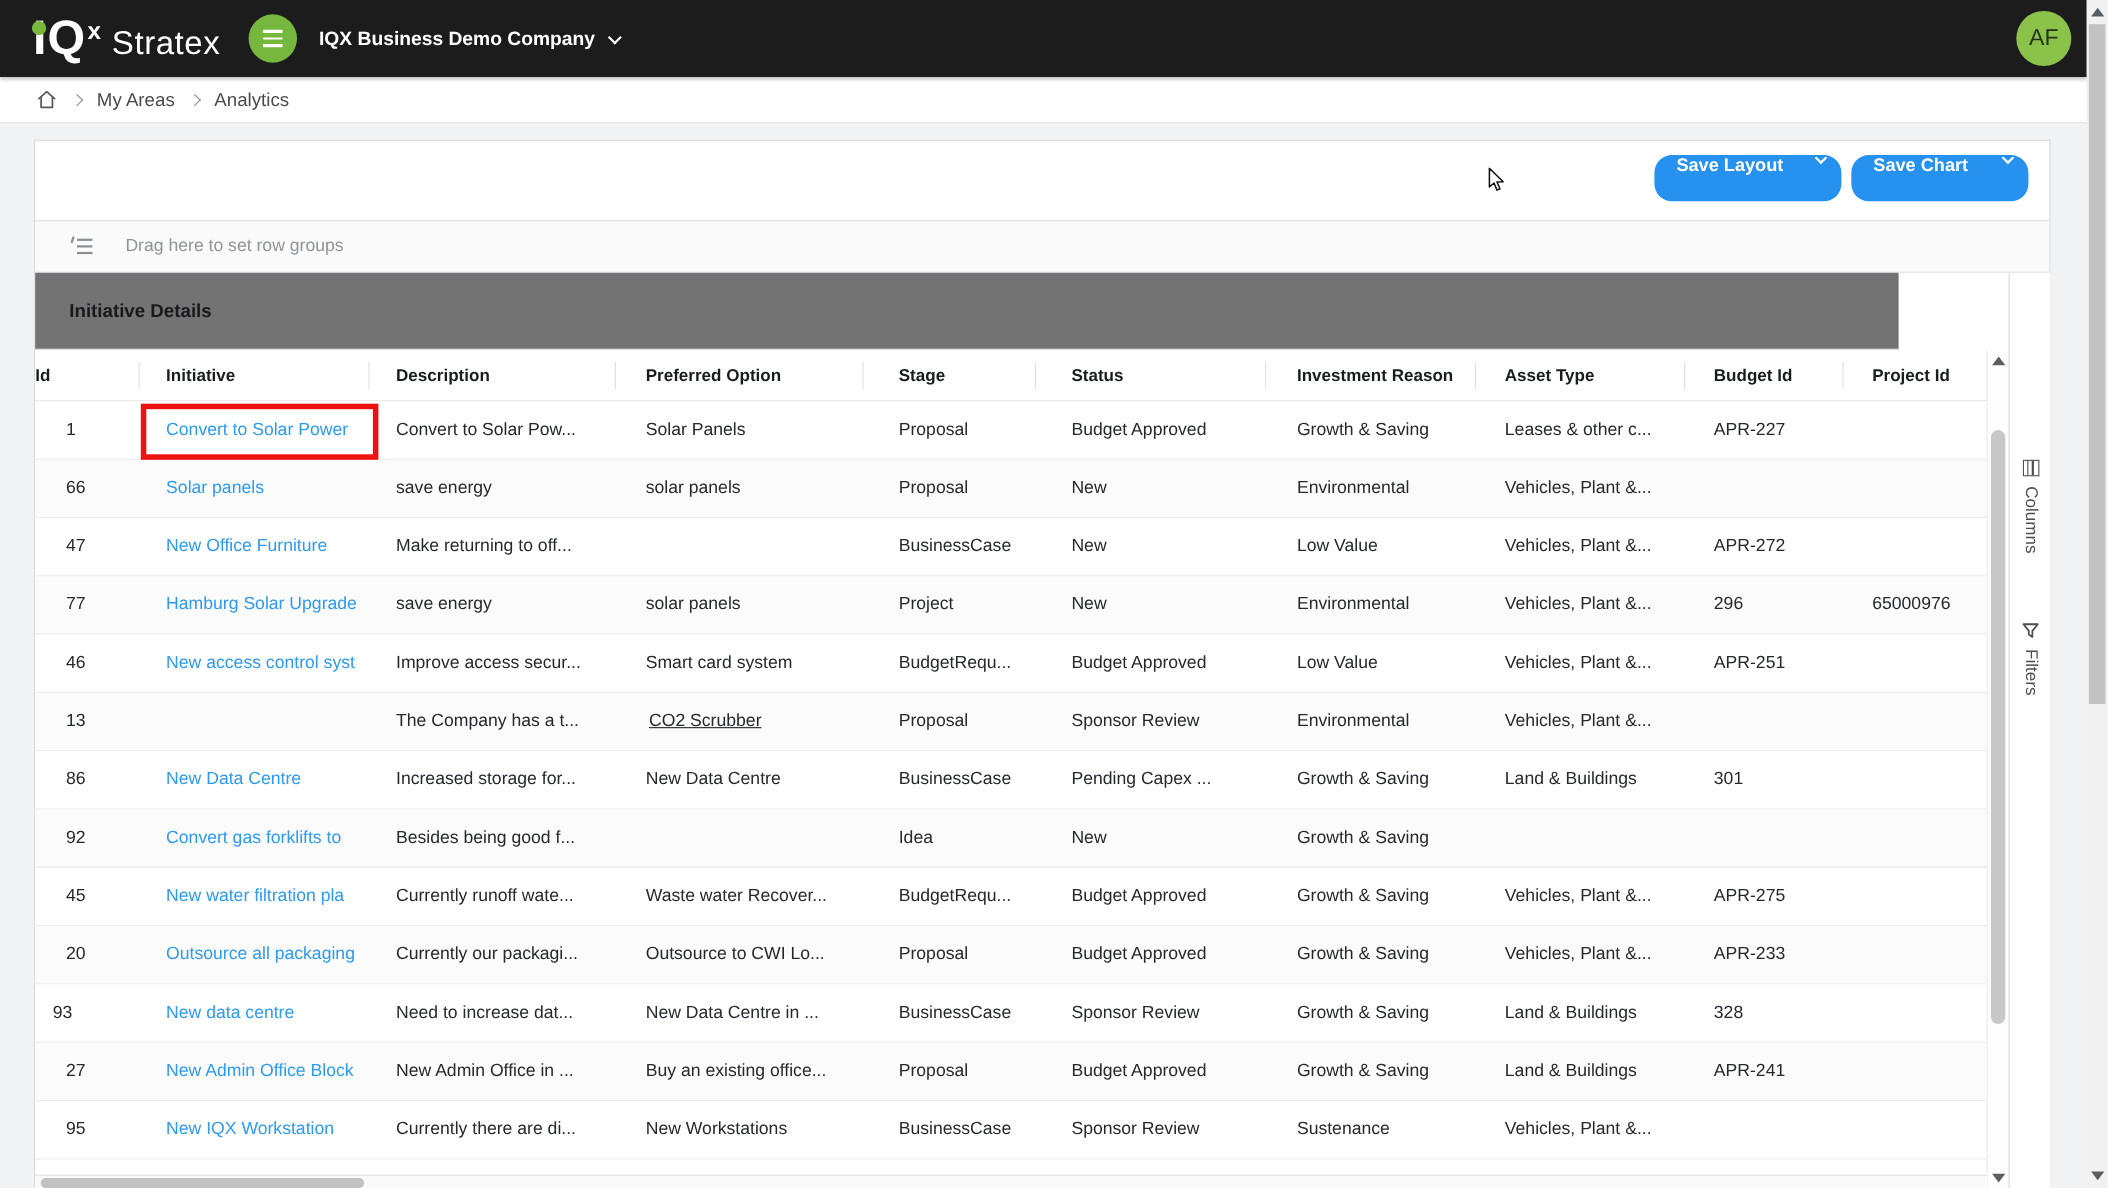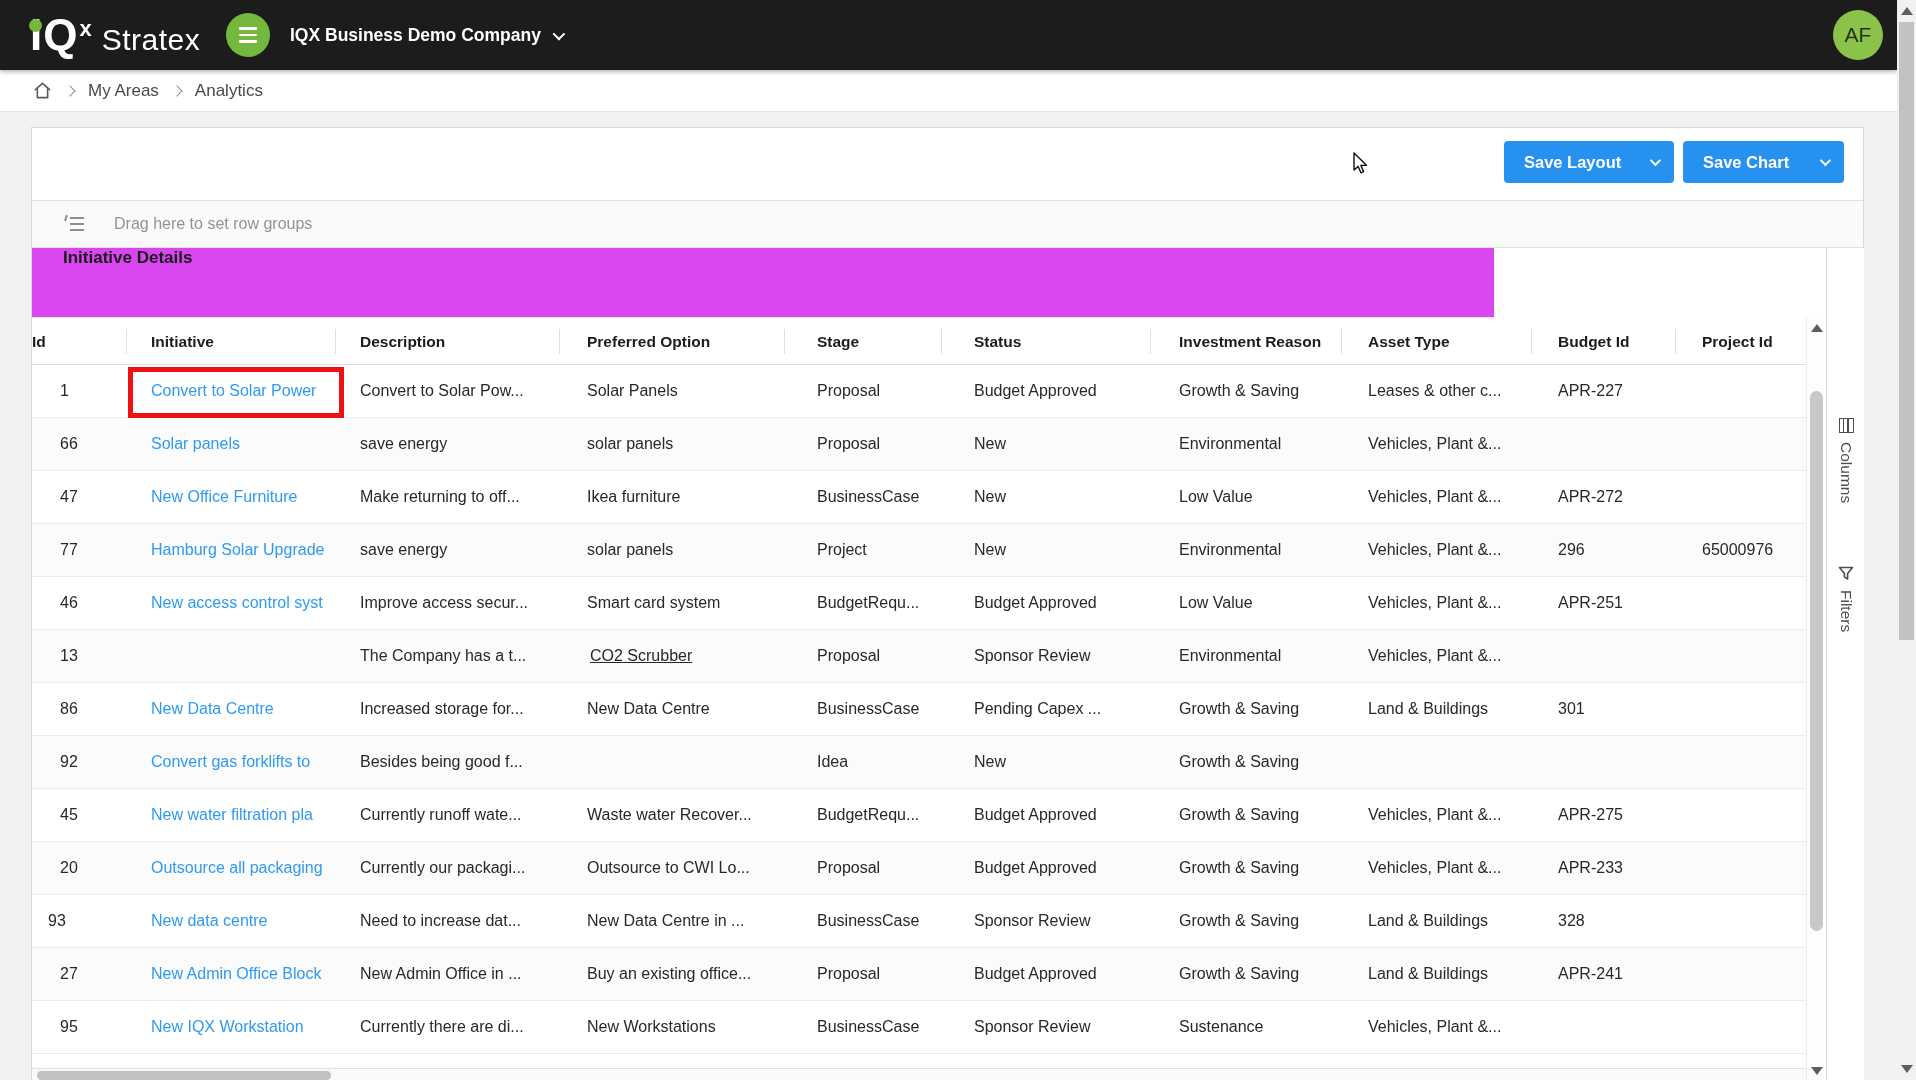--- a/index.html
+++ b/index.html
@@ -45,40 +45,40 @@
   .crumb-sep { display:inline-block; width:8px; height:8px; border-right:1.8px solid #8f8f8f; border-top:1.8px solid #8f8f8f; transform:rotate(45deg); }
   .crumb { cursor:pointer; }
   
   .card {
     position:absolute; left:31px; top:127px; width:1833px; height:953px;
     background:#fff; border:1px solid #d8d8d8; border-bottom:none;
   }
   
   .btn {
     position:absolute; top:13px; height:42px; background:var(--blue-btn,#2791ef); color:#fff;
-    border:none; border-radius:4px; font-size:16.5px; font-weight:700; font-family:inherit;
-    display:flex; align-items:center; justify-content:space-between; padding:0 16px 0 20px; cursor:pointer; gap:18px;
+    border:none; border-radius:16px; font-size:16.5px; font-weight:700; font-family:inherit;
+    display:flex; justify-content:space-between; padding:0 16px 0 20px; cursor:pointer; gap:18px;
   }
   .btn .chev { border-width:2.5px; width:8px; height:8px; }
   #btn-save-layout { left:1472px; width:170px; }
   #btn-save-chart  { left:1651px; width:161px; }
   
   .rowgroup {
     position:absolute; left:0; top:72px; width:1831px; height:48px; background:#fafafa;
     border-top:1px solid #dfe2e5; border-bottom:1px solid #dfe2e5;
     display:flex; align-items:center; color:#8e9499; font-size:16px;
   }
   .rowgroup-icon { margin-left:35px; margin-right:30px; width:17px; height:14px; position:relative; }
   .rowgroup-icon i { position:absolute; left:3px; height:2px; width:14px; background:#8a8f94; }
   .rowgroup-icon i:nth-child(1){ top:0; } .rowgroup-icon i:nth-child(2){ top:6px; } .rowgroup-icon i:nth-child(3){ top:12px; }
   .rowgroup-icon b { position:absolute; left:-2px; top:-2px; width:2px; height:6px; background:#8a8f94; transform:rotate(18deg); }
   
   .titlebar {
-    position:absolute; left:0; top:120px; width:1462px; height:70px; background:#d946ef;
-    border-bottom:1px solid #e4e7ea; display:flex; align-items:flex-start;
+    position:absolute; left:0; top:120px; width:1694px; height:70px; background:#737373;
+    border-bottom:1px solid #e4e7ea; display:flex; align-items:center;
   }
   .grid-title { margin-left:31px; font-size:17px; font-weight:700; color:#19191b; }
   
   .ghead { position:absolute; left:0; top:190px; width:1774px; height:47px; background:#fff; border-bottom:1px solid #d9dde0; }
   .hcell { position:absolute; top:0; height:47px; display:flex; align-items:center; font-size:15.5px; font-weight:700; color:#181d1f; white-space:nowrap; overflow:hidden; cursor:pointer; }
   .hsep { position:absolute; top:11px; width:1px; height:25px; background:#dde0e3; }
   
   .gbody { position:absolute; left:0; top:237px; width:1774px; height:689px; }
   .grow { position:absolute; left:0; width:1774px; height:53px; border-bottom:1px solid #eaebec; background:#fff; }
   .grow.alt { background:#fbfbfb; }
@@ -221,21 +221,20 @@
         <div class="gcell" style="left: 1310px; width: 190px; padding-left: 26px;">Vehicles, Plant &amp;...</div>
         <div class="gcell" style="left: 1500px; width: 144px; padding-left: 26px;"></div>
         <div class="gcell" style="left: 1644px; width: 130px; padding-left: 26px;"></div>
       </div>
       <div class="grow" style="top: 106px;">
         <div class="gcell" style="left: 0px; width: 95px; padding-left: 28px;">47</div>
         <div class="gcell" style="left: 95px; width: 209px; padding-left: 24px;">
           <span class="link">New Office Furniture</span>
         </div>
         <div class="gcell" style="left: 304px; width: 224px; padding-left: 24px;">Make returning to off...</div>
-        <div class="gcell" style="left: 528px; width: 225px; padding-left: 27px;">Ikea furniture</div>
         <div class="gcell" style="left: 753px; width: 157px; padding-left: 32px;">BusinessCase</div>
         <div class="gcell" style="left: 910px; width: 209px; padding-left: 32px;">New</div>
         <div class="gcell" style="left: 1119px; width: 191px; padding-left: 28px;">Low Value</div>
         <div class="gcell" style="left: 1310px; width: 190px; padding-left: 26px;">Vehicles, Plant &amp;...</div>
         <div class="gcell" style="left: 1500px; width: 144px; padding-left: 26px;">APR-272</div>
         <div class="gcell" style="left: 1644px; width: 130px; padding-left: 26px;"></div>
       </div>
       <div class="grow alt" style="top: 159px;">
         <div class="gcell" style="left: 0px; width: 95px; padding-left: 28px;">77</div>
         <div class="gcell" style="left: 95px; width: 209px; padding-left: 24px;">

